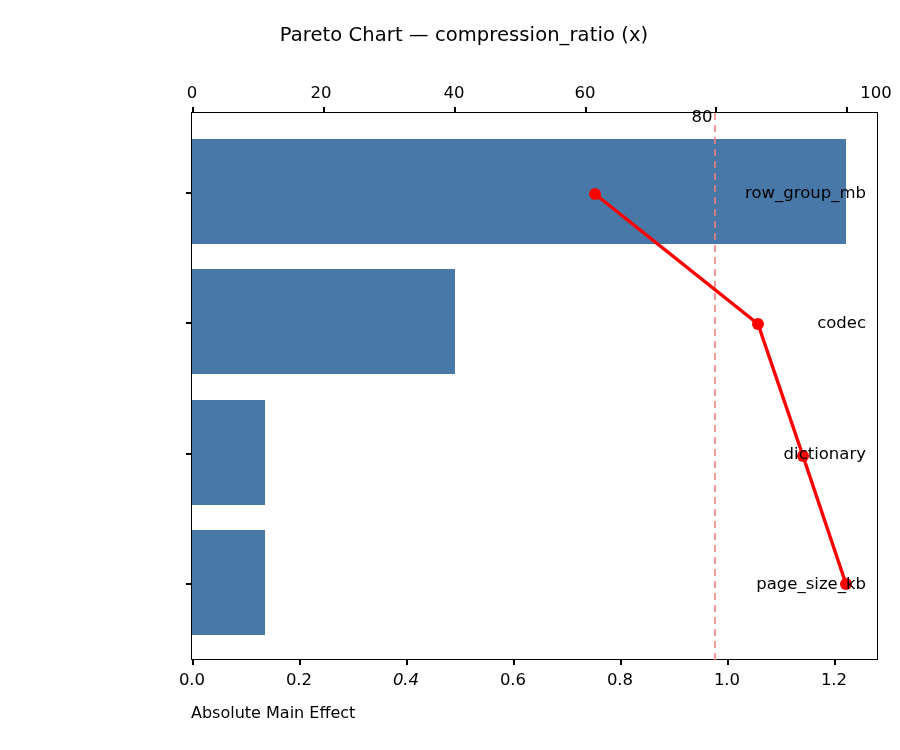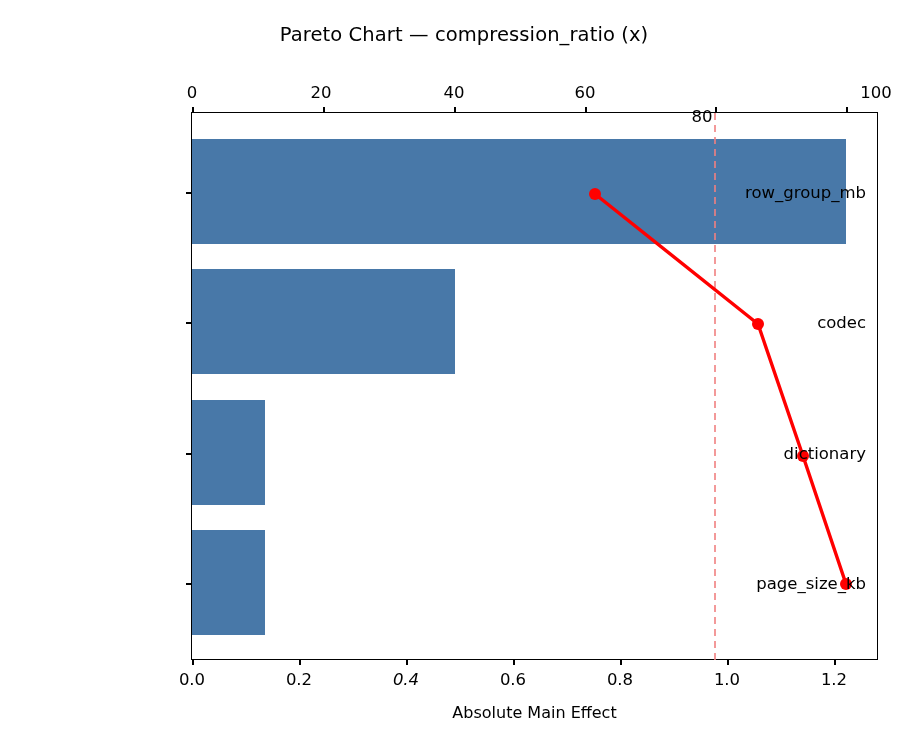--- a/index.html
+++ b/index.html
@@ -41,21 +41,20 @@
     width: 900px;
     text-align: center;
     font-size: 16px;
     white-space: nowrap;
   }
   #bottom-axis-label {
     position: absolute;
     left: 191px;
     top: 703px;
     width: 687px;
-    text-align: center;
     font-size: 16px;
     white-space: nowrap;
   }
 
   
   #plot-area {
     position: absolute;
     left: 191px;
     top: 112px;
     width: 687px;

